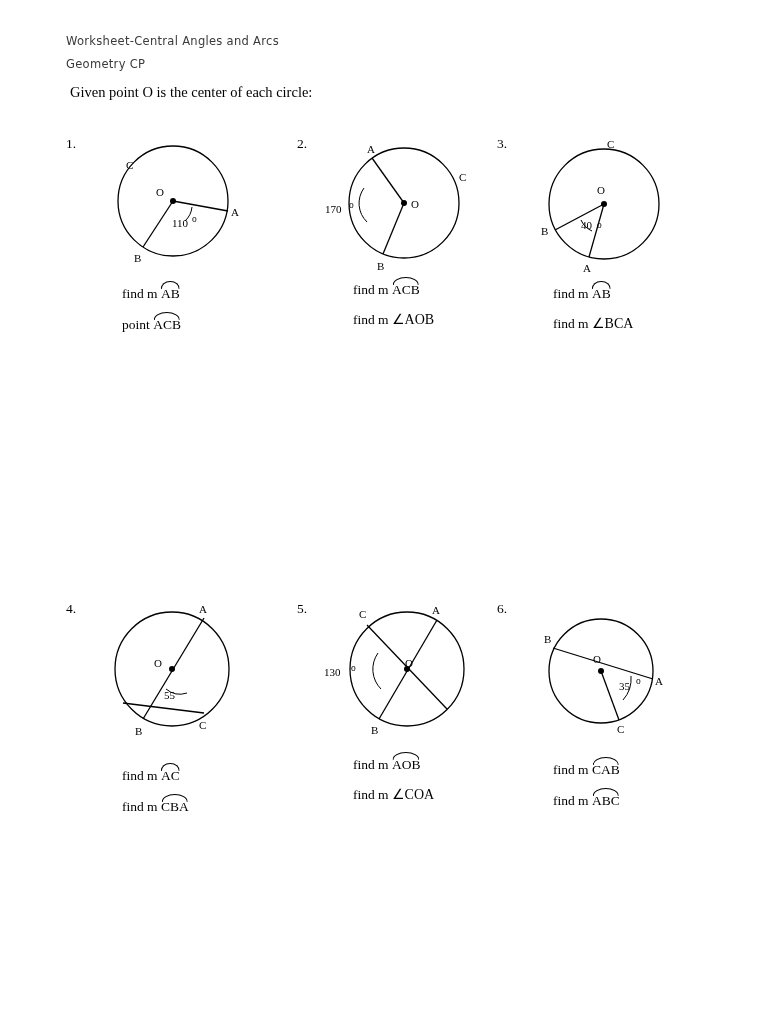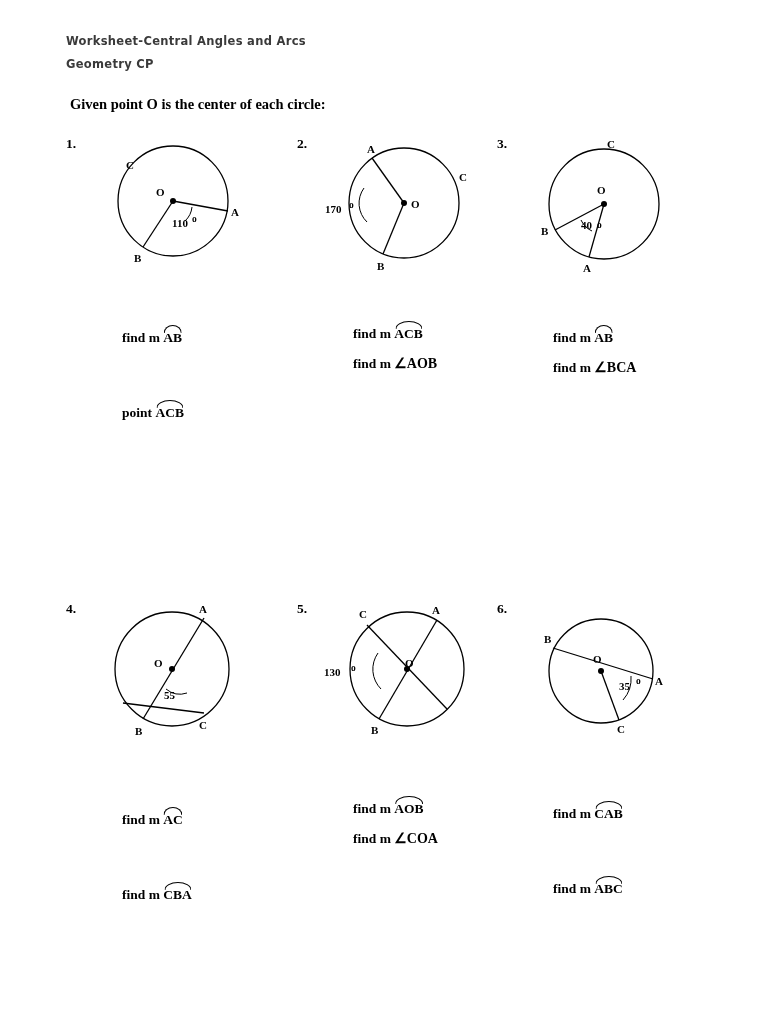--- a/index.html
+++ b/index.html
@@ -12,21 +12,20 @@
     background: #ffffff;
     font-family: "Liberation Serif", serif;
     color: #000000;
     position: relative;
     overflow: hidden;
   }
   .page {
     position: relative;
     width: 768px;
     height: 960px;
-    font-weight: bold;
   }
 
   
   .header {
     position: absolute;
     top: 34px;
     left: 66px;
     right: 60px;
     height: 50px;
   }
@@ -56,21 +55,21 @@
     display: inline-block;
     border-bottom: 1px solid #000;
     height: 11px;
     vertical-align: baseline;
   }
   .rule.name { width: 215px; }
   .rule.date { width: 222px; }
 
   .given {
     position: absolute;
-    top: 96px;
+    top: 84px;
     left: 70px;
     font-size: 14.5px;
   }
 
   
   .grid {
     position: absolute;
     top: 128px;
     left: 0;
     width: 768px;
@@ -102,21 +101,20 @@
     line-height: 1;
   }
   .prompts .p {
     margin-bottom: 16px;
     white-space: nowrap;
   }
   .arcspan {
     position: relative;
     display: inline-block;
     padding-top: 1px;
-    margin-top: 44px;
   }
   .arcspan::before {
     content: "";
     position: absolute;
     top: -5px;
     left: 50%;
     transform: translateX(-50%);
     width: 88%;
     height: 7px;
     border: 1.1px solid #000;

